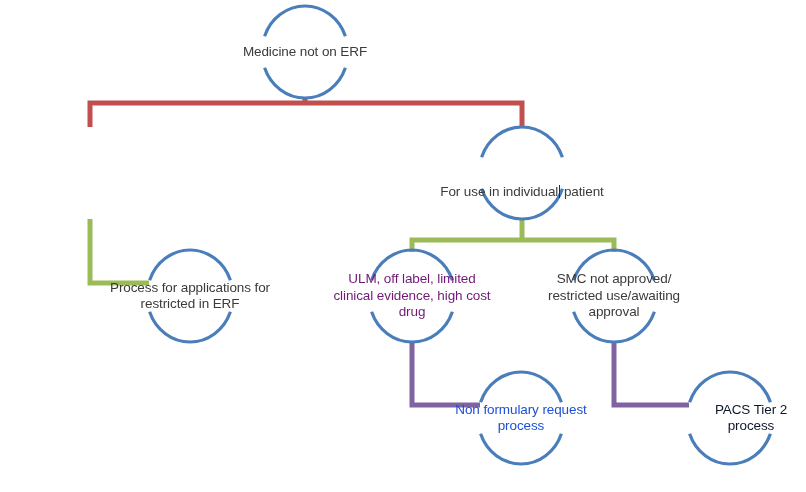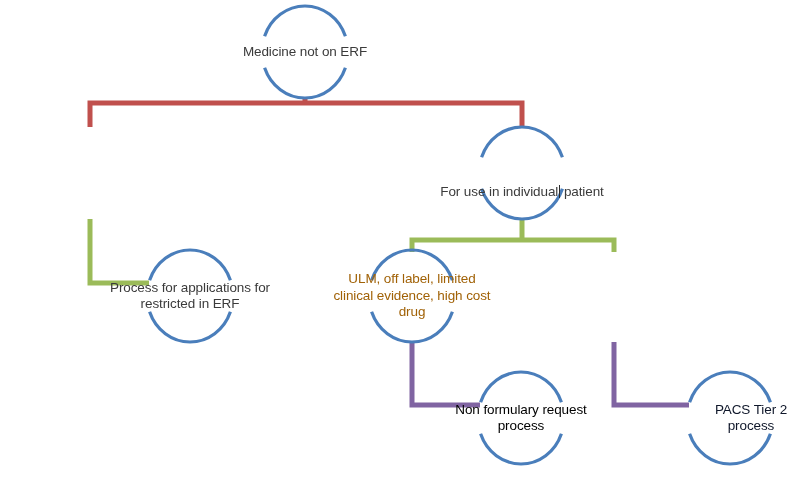--- a/index.html
+++ b/index.html
@@ -103,30 +103,39 @@
           <path d="M 88.41 66.73 A 43 46 0 0 1 7.59 66.73" stroke="#4A7EBB" stroke-width="3.2" fill="none" stroke-linecap="butt"></path>
         </svg>
         <div class="node-label" style="color: rgb(59, 59, 59);">Process for applications for
 restricted in ERF</div>
       </div>
       <div class="node" style="left: 412px; top: 296px; width: 190px; height: 100px;">
         <svg class="node-arcs" width="96" height="102" viewBox="0 0 96 102">
           <path d="M 7.59 35.27 A 43 46 0 0 1 88.41 35.27" stroke="#4A7EBB" stroke-width="3.2" fill="none" stroke-linecap="butt"></path>
           <path d="M 88.41 66.73 A 43 46 0 0 1 7.59 66.73" stroke="#4A7EBB" stroke-width="3.2" fill="none" stroke-linecap="butt"></path>
         </svg>
-        <div class="node-label" style="color: #a16207;">ULM, off label, limited
+        <div class="node-label" style="color: #701a75;">ULM, off label, limited
 clinical evidence, high cost
 drug</div>
+      </div>
+      <div class="node" style="left: 614px; top: 296px; width: 180px; height: 100px;">
+        <svg class="node-arcs" width="96" height="102" viewBox="0 0 96 102">
+          <path d="M 7.59 35.27 A 43 46 0 0 1 88.41 35.27" stroke="#4A7EBB" stroke-width="3.2" fill="none" stroke-linecap="butt"></path>
+          <path d="M 88.41 66.73 A 43 46 0 0 1 7.59 66.73" stroke="#4A7EBB" stroke-width="3.2" fill="none" stroke-linecap="butt"></path>
+        </svg>
+        <div class="node-label" style="color: rgb(59, 59, 59);">SMC not approved/
+restricted use/awaiting
+approval</div>
       </div>
       <div class="node" style="left: 521px; top: 418px; width: 180px; height: 100px;">
         <svg class="node-arcs" width="96" height="102" viewBox="0 0 96 102">
           <path d="M 7.59 35.27 A 43 46 0 0 1 88.41 35.27" stroke="#4A7EBB" stroke-width="3.2" fill="none" stroke-linecap="butt"></path>
           <path d="M 88.41 66.73 A 43 46 0 0 1 7.59 66.73" stroke="#4A7EBB" stroke-width="3.2" fill="none" stroke-linecap="butt"></path>
         </svg>
-        <div class="node-label" style="color: #000000;">Non formulary request
+        <div class="node-label" style="color: #1d4ed8;">Non formulary request
 process</div>
       </div>
       <div class="node" style="left: 730px; top: 418px; width: 160px; height: 100px;">
         <svg class="node-arcs" width="96" height="102" viewBox="0 0 96 102">
           <path d="M 7.59 35.27 A 43 46 0 0 1 88.41 35.27" stroke="#4A7EBB" stroke-width="3.2" fill="none" stroke-linecap="butt"></path>
           <path d="M 88.41 66.73 A 43 46 0 0 1 7.59 66.73" stroke="#4A7EBB" stroke-width="3.2" fill="none" stroke-linecap="butt"></path>
         </svg>
         <div class="node-label" style="color: #0f172a; padding-left: 42px;">PACS Tier 2 process</div>
       </div>
     </div>

